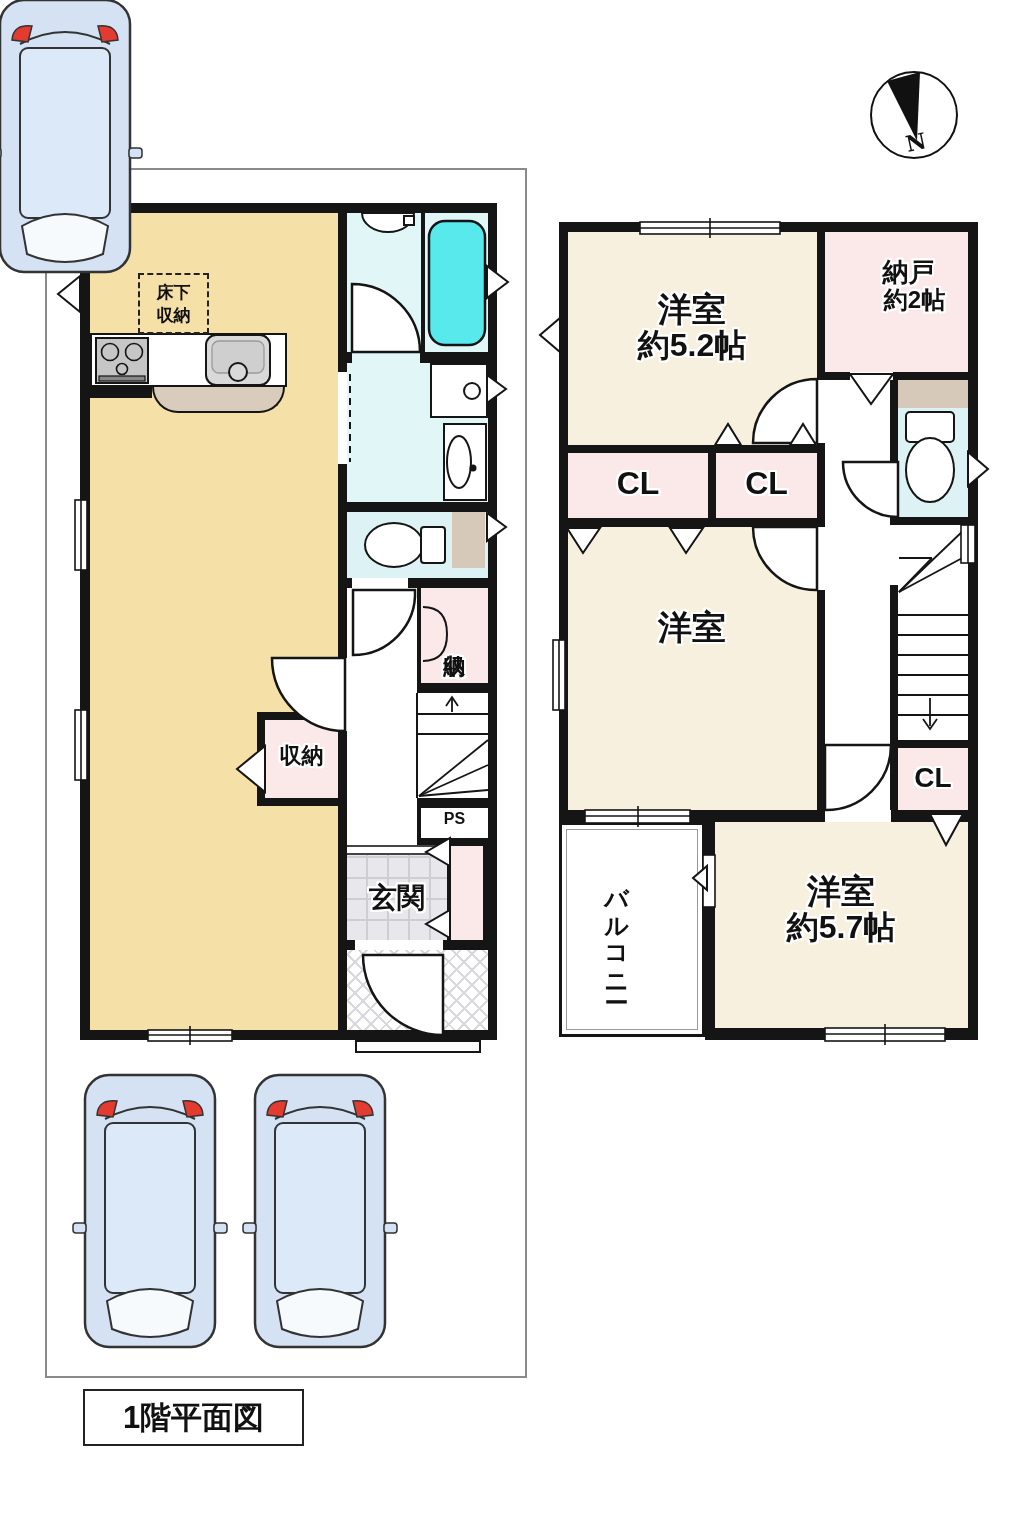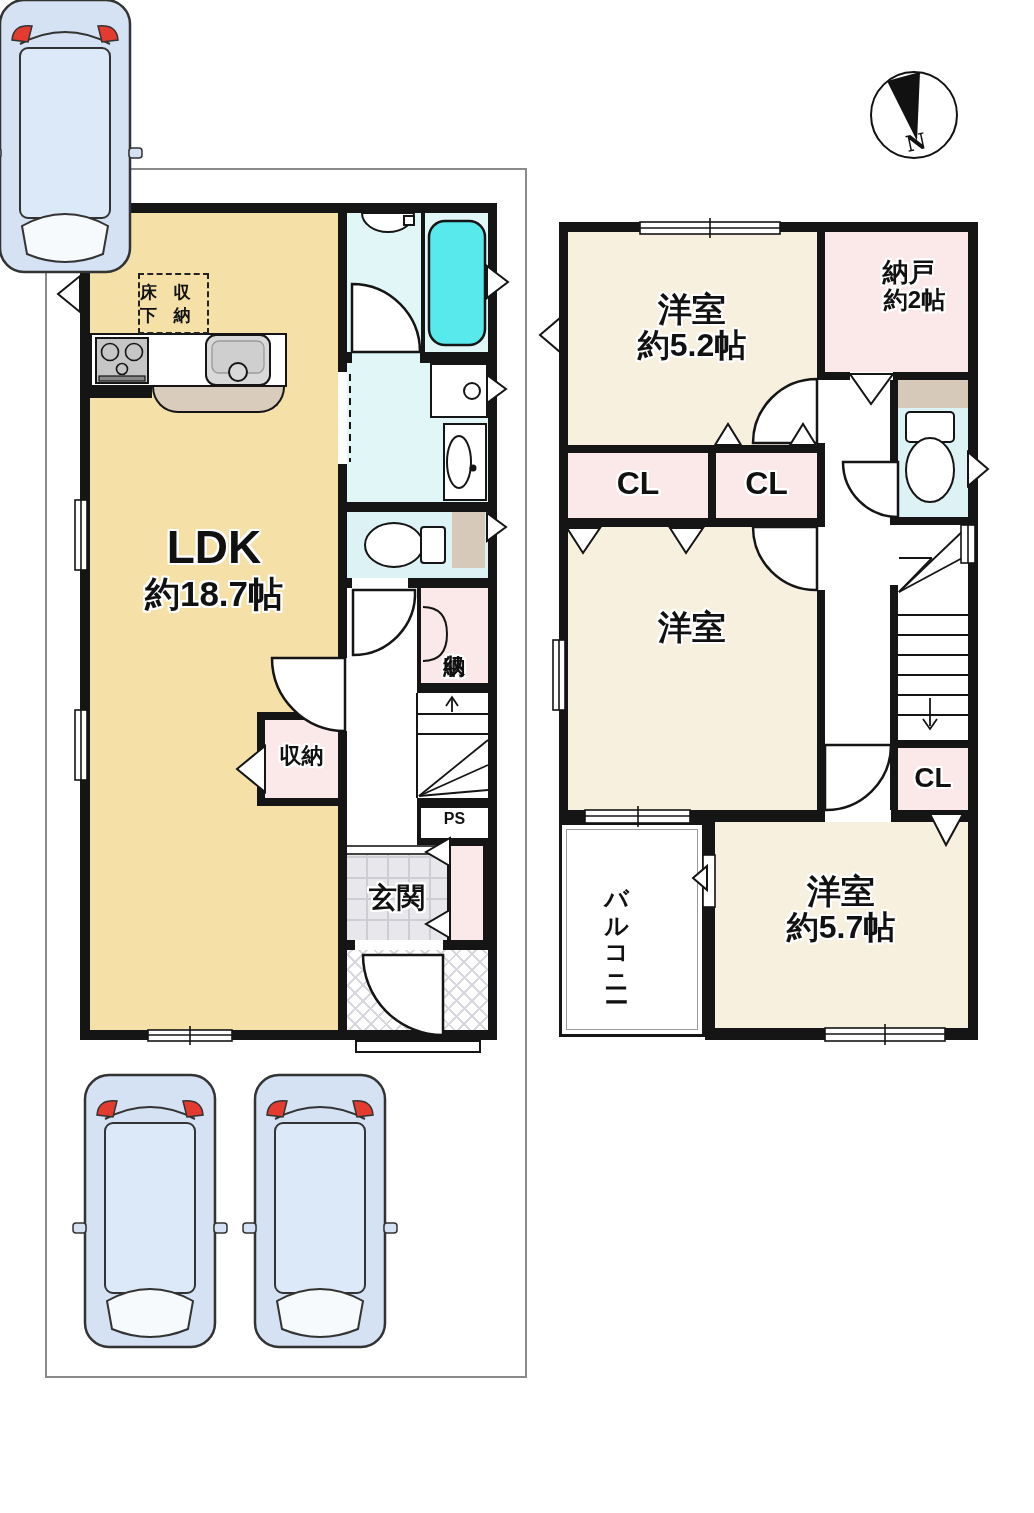--- a/index.html
+++ b/index.html
@@ -8,21 +8,21 @@
   .abs{position:absolute;}
   .frame{border:2px solid #8a8a8a;}
   .black{background:#151515;}
   .room{z-index:5;}
   .overlay{position:absolute;left:0;top:0;z-index:20;pointer-events:none;}
   .lbl{position:absolute;font-weight:bold;color:#111;text-align:center;line-height:1.12;z-index:30;
        text-shadow:-2px -2px 0 #fff,2px -2px 0 #fff,-2px 2px 0 #fff,2px 2px 0 #fff,0 -2px 0 #fff,0 2px 0 #fff,-2px 0 0 #fff,2px 0 0 #fff;}
   .vert{writing-mode:vertical-rl;text-orientation:upright;}
   .titlebox{position:absolute;border:2px solid #222;background:#fff;z-index:30;font-weight:bold;
             display:flex;align-items:center;justify-content:center;}
-  .dashedbox{position:absolute;border:2px dashed #222;z-index:25;display:flex;flex-direction:row;
+  .dashedbox{position:absolute;border:2px dashed #222;z-index:25;display:flex;flex-direction:column;
              align-items:center;justify-content:center;font-weight:bold;}
   .tile{background-color:#E8E8EC;background-image:
         repeating-linear-gradient(0deg,transparent 0 19px,#CDCDD4 19px 21px),
         repeating-linear-gradient(90deg,transparent 0 19px,#CDCDD4 19px 21px);}
   .hatch{background-color:#fff;background-image:
         repeating-linear-gradient(45deg,transparent 0 9px,#D8D8DE 9px 11px),
         repeating-linear-gradient(-45deg,transparent 0 9px,#D8D8DE 9px 11px);}
   .whitebd{background:#fff;border:2px solid #151515;}
 </style>
 </head>
@@ -234,24 +234,20 @@
       <path d="M12,40 Q13,24 32,26 L28,42 Z" fill="#E33B2F" stroke="#333" stroke-width="1.5"></path>
       <path d="M118,40 Q117,24 98,26 L102,42 Z" fill="#E33B2F" stroke="#333" stroke-width="1.5"></path>
       <path d="M22,226 Q65,202 108,226 L103,254 Q65,270 27,254 Z" fill="#F7FAFD" stroke="#333" stroke-width="2"></path>
       <rect x="-12" y="148" width="13" height="10" rx="3" fill="#D4E2F3" stroke="#333" stroke-width="1.5"></rect>
       <rect x="129" y="148" width="13" height="10" rx="3" fill="#D4E2F3" stroke="#333" stroke-width="1.5"></rect>
     </g>
     <use href="#car" x="85" y="1075"></use>
     <use href="#car" x="255" y="1075"></use>
   </svg>
 
-  <div class="lbl" style="left:114px;top:522px;width:200px;">
-    <span style="display:block;font-size:46px;">LDK</span>
-    <span style="display:block;font-size:35px;">約18.7帖</span>
-  </div>
   <div class="dashedbox" style="left:138px;top:273px;width:67px;height:57px;font-size:17px;">
     <span>床下</span>
     <span>収納</span>
   </div>
   <div class="lbl vert" style="left:422px;top:598px;width:64px;height:78px;font-size:22px;display:flex;align-items:center;justify-content:center;">収納</div>
   <div class="lbl" style="left:265px;top:744px;width:73px;font-size:22px;">収納</div>
   <div class="lbl" style="left:421px;top:810px;width:67px;font-size:16px;">PS</div>
   <div class="lbl" style="left:347px;top:882px;width:100px;font-size:28px;">玄関</div>
 
   <div class="lbl" style="left:592px;top:290px;width:200px;">
@@ -269,14 +265,17 @@
   </div>
   <div class="lbl" style="left:898px;top:762px;width:70px;font-size:28px;">CL</div>
   <div class="lbl" style="left:716px;top:872px;width:250px;">
     <span style="display:block;font-size:34px;">洋室</span>
     <span style="display:block;font-size:32px;">約5.7帖</span>
   </div>
   <div class="lbl vert" style="left:588px;top:852px;width:56px;height:160px;font-size:24px;display:flex;align-items:center;justify-content:center;letter-spacing:2px;">バルコニー</div>
 
   <div class="lbl" style="left:902px;top:130px;width:28px;font-size:22px;font-family:'DejaVu Serif','Liberation Serif',serif;transform:rotate(-12deg);text-shadow:none;">N</div>
 
+  <div class="titlebox" style="left:83px;top:1389px;width:217px;height:53px;font-size:31px;">
+    <span>1階平面図</span>
+  </div>
 
 </div>
 
 </body></html>

